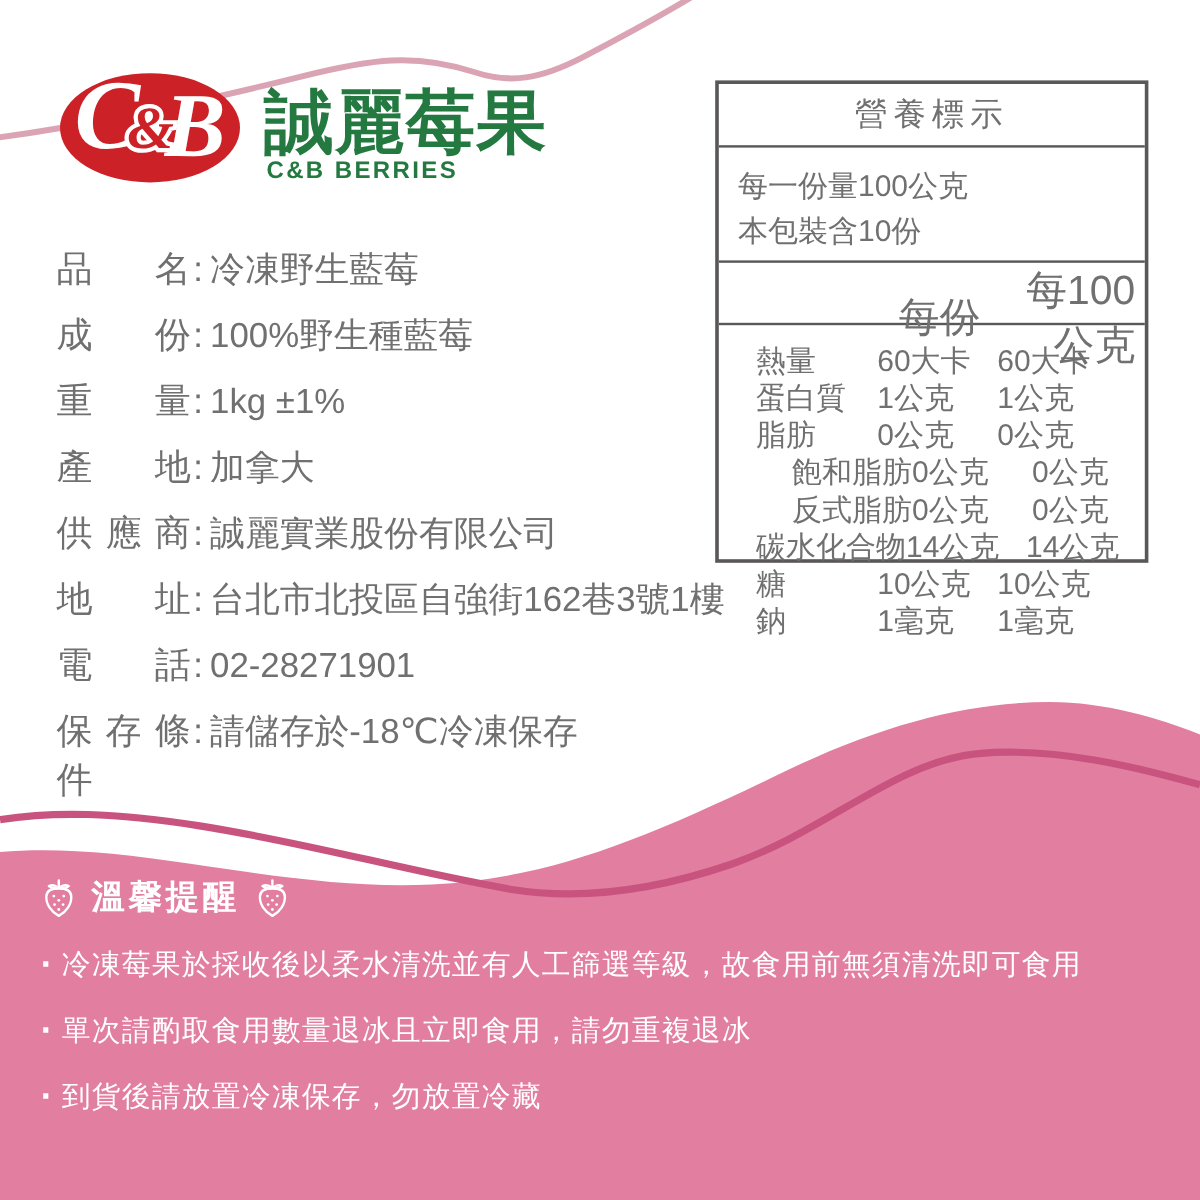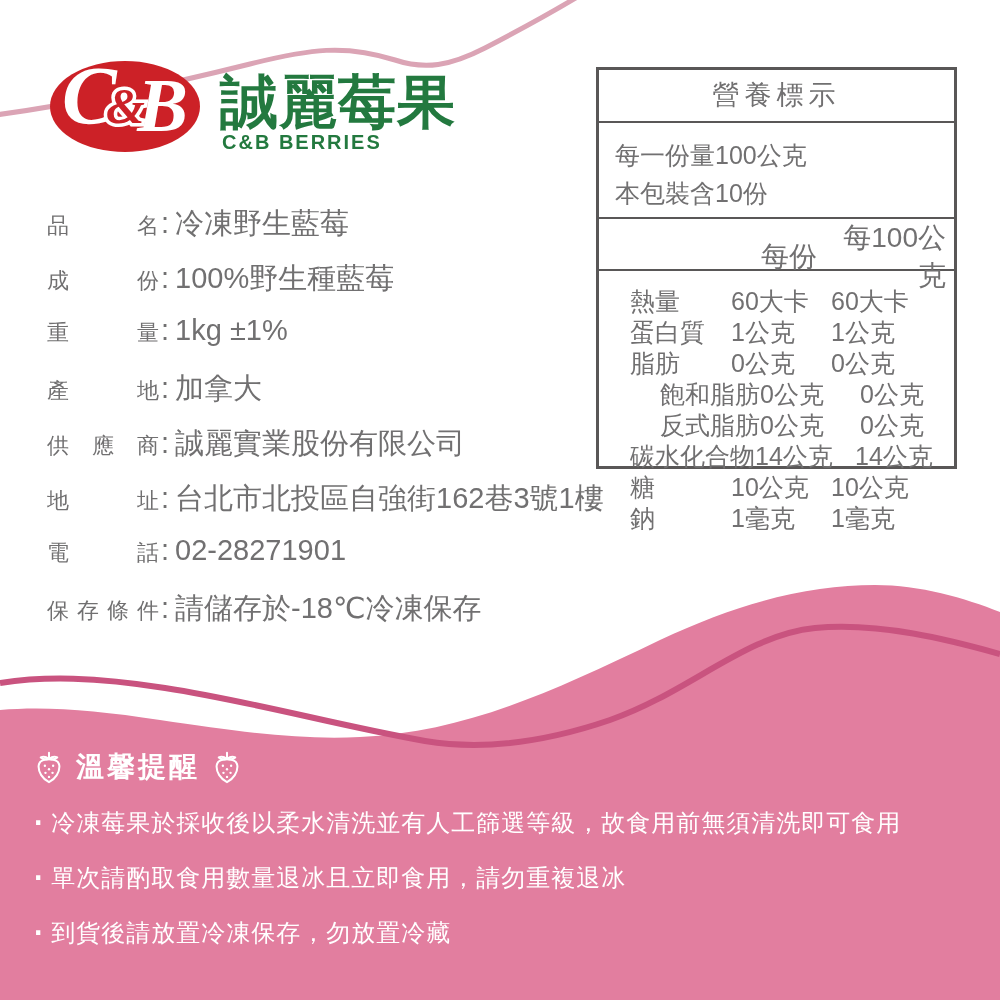--- a/index.html
+++ b/index.html
@@ -15,38 +15,38 @@
   .logo .c{left:12px;top:-6px;font-size:82px;}
   .logo .b{right:12px;top:6px;font-size:76px;}
   .logo .amp-outline{left:56px;top:20px;font-size:50px;-webkit-text-stroke:7px #fff;}
   .logo .amp{left:56px;top:20px;font-size:50px;color:var(--red);}
   
   .brand-zh{position:absolute;left:220px;top:64px;font-size:58px;font-weight:bold;color:var(--green);letter-spacing:1px;}
   .brand-en{position:absolute;left:222px;top:131px;width:182px;font-size:20px;font-weight:bold;color:var(--green);letter-spacing:2px;}
   
   .info-list{position:absolute;left:47px;top:204px;color:var(--gray);}
   .info-row{display:flex;align-items:baseline;height:55px;font-size:29px;}
-  .info-label{display:inline-block;width:112px;text-align:justify;text-align-last:justify;font-size:22px;}
+  .info-label{display:inline-block;width:112px;text-align:justify;text-align-last:justify;font-size:30px;}
   .info-colon{margin:0 6px 0 2px;}
   .info-value{white-space:nowrap;}
   
   .nutrition{position:absolute;left:596px;top:67px;width:361px;height:402px;
     border:3px solid #595757;box-sizing:border-box;color:var(--gray);background:#fff;}
   .nut-title{height:51px;line-height:51px;text-align:center;font-size:27px;letter-spacing:5px;border-bottom:2px solid #595757;}
   .nut-serving{height:96px;border-bottom:2px solid #595757;padding:13px 14px 0 16px;box-sizing:border-box;font-size:25px;line-height:38px;}
-  .nut-cols{height:50px;border-bottom:2px solid #595757;display:grid;grid-template-columns:1fr 100px 115px;align-items:center;padding:0 8px 0 14px;font-size:28px;}
+  .nut-cols{height:50px;border-bottom:2px solid #595757;display:grid;grid-template-columns:1fr 100px 115px;align-items:center;padding:0 8px 0 14px;font-size:34px;}
   .nut-cols .c1{text-align:right;padding-right:14px;}
   .nut-cols .c2{text-align:right;}
   .nut-body{padding:15px 8px 0 14px;}
   .nut-row{display:grid;grid-template-columns:1fr 100px 115px;height:31px;line-height:31px;font-size:25px;}
   .nut-row .name{white-space:nowrap;margin-left:17px;}
   .nut-row.indent .name{padding-left:30px;}
   .nut-row .v{text-align:left;white-space:nowrap;}
   
-  .reminder{position:absolute;left:34px;top:747px;right:20px;color:#fff;}
+  .reminder{position:absolute;left:34px;top:728px;right:20px;color:#fff;}
   .reminder-title{display:flex;align-items:center;gap:12px;font-size:28px;font-weight:bold;letter-spacing:3px;height:40px;}
   .reminder-title svg{display:block;}
   .bullets{margin-top:20px;}
   .bullet{display:flex;align-items:baseline;font-size:24px;height:55px;letter-spacing:1px;}
   .bullet .dot{margin-right:8px;font-weight:bold;}
 </style>
 </head>
 <body>
 
 <div class="page" style="--red:#cc2127;--green:#23793f;--gray:#717071;">

